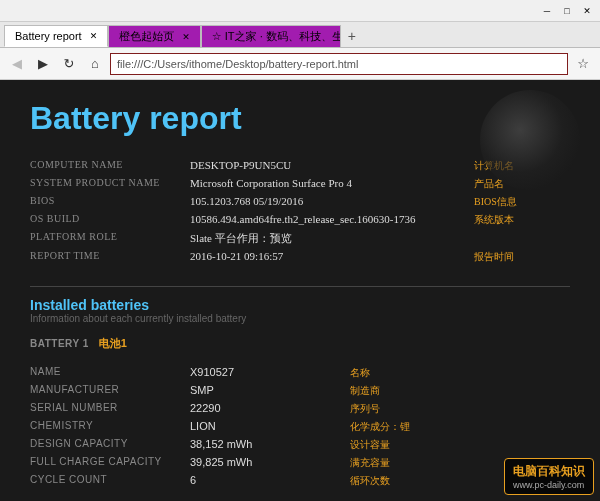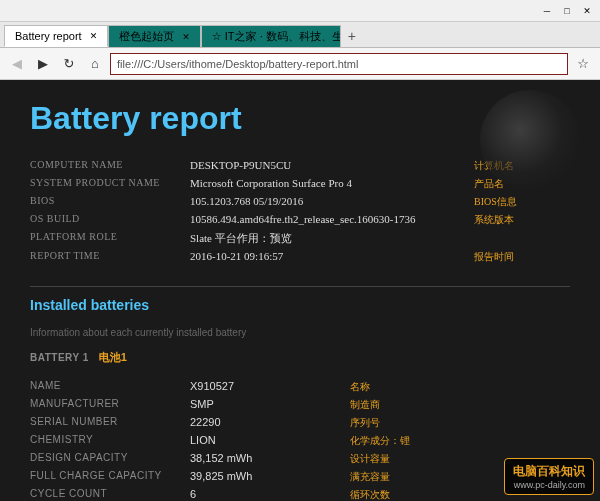--- a/index.html
+++ b/index.html
@@ -60,21 +60,21 @@
       max-width: 140px;
       overflow: hidden;
       gap: 4px;
     }
     .tab.active {
       background: #fff;
       border-bottom: 1px solid #fff;
       z-index: 1;
     }
     .tab.inactive {
-      background: #0f766e;
+      background: #a21caf;
     }
     .tab-close {
       font-size: 9px;
       margin-left: 4px;
       cursor: pointer;
     }
     .tab-new {
       width: 22px;
       height: 22px;
       display: flex;
@@ -189,21 +189,21 @@
     .section-divider {
       height: 1px;
       background: #444;
       margin: 10px 0;
     }
 
     .section-title {
       font-size: 14px;
       color: #4fc3f7;
       font-weight: bold;
-      margin-bottom: 14px;
+      margin-bottom: 0;
     }
     .section-subtitle {
       font-size: 10px;
       color: #666;
       margin-bottom: 12px;
     }
 
     .battery-header {
       display: flex;
       align-items: center;
@@ -251,21 +251,21 @@
     .watermark {
       position: fixed;
       bottom: 6px;
       right: 6px;
       background: rgba(0,0,0,0.7);
       color: #fff;
       font-size: 10px;
       padding: 4px 8px;
       border-radius: 4px;
       border: 1px solid #e8a020;
-      text-align: right;
+      text-align: left;
       z-index: 100;
     }
     .watermark .wm-title {
       color: #e8a020;
       font-size: 12px;
       font-weight: bold;
     }
     .watermark .wm-url {
       color: #aaa;
       font-size: 9px;

